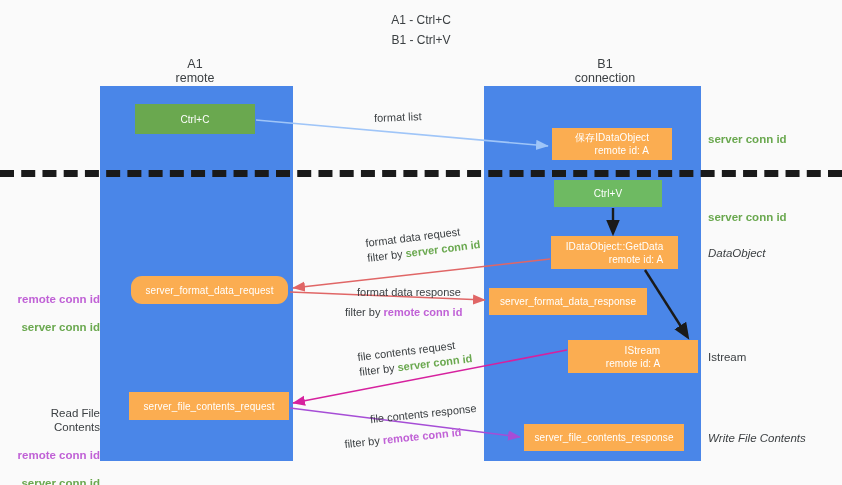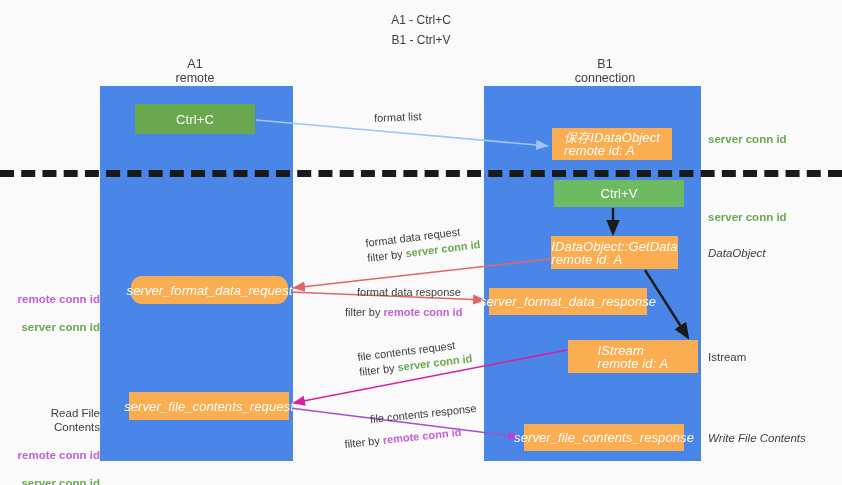--- a/index.html
+++ b/index.html
@@ -59,38 +59,38 @@
   }
 
   
   .node {
     box-sizing: border-box;
     display: flex;
     flex-direction: column;
     align-items: center;
     justify-content: center;
     color: #ffffff;
-    font-size: 13px;
+    font-size: 10px;
     line-height: 13px;
-    text-align: left;
+    text-align: right;
     white-space: pre-line;
     letter-spacing: 0.1px;
   }
   .node.green { background: #6aa84f; }
   .node.green-lite { background: #6eba62; }
-  .node.orange { background: #fbad51; font-style: italic; }
+  .node.orange { background: #fbad51; }
 
   
   #n-ctrlc  { left: 135px; top: 104px; width: 120px; height: 30px; }
   #n-sfdreq { left: 131px; top: 276px; width: 157px; height: 28px; border-radius: 11px; }
   #n-sfcreq { left: 129px; top: 392px; width: 160px; height: 28px; }
 
   
   #n-save   { left: 552px; top: 128px; width: 120px; height: 32px; }
-  #n-ctrlv  { left: 554px; top: 180px; width: 130px; height: 27px; }
+  #n-ctrlv  { left: 554px; top: 180px; width: 108px; height: 27px; }
   #n-getdata{ left: 551px; top: 236px; width: 127px; height: 33px; }
   #n-sfdresp{ left: 489px; top: 288px; width: 158px; height: 27px; }
   #n-istream{ left: 568px; top: 340px; width: 130px; height: 33px; }
   #n-sfcresp{ left: 524px; top: 424px; width: 160px; height: 27px; }
 
   
   .side-note {
     font-size: 11.5px;
     line-height: 14px;
     white-space: pre-line;

